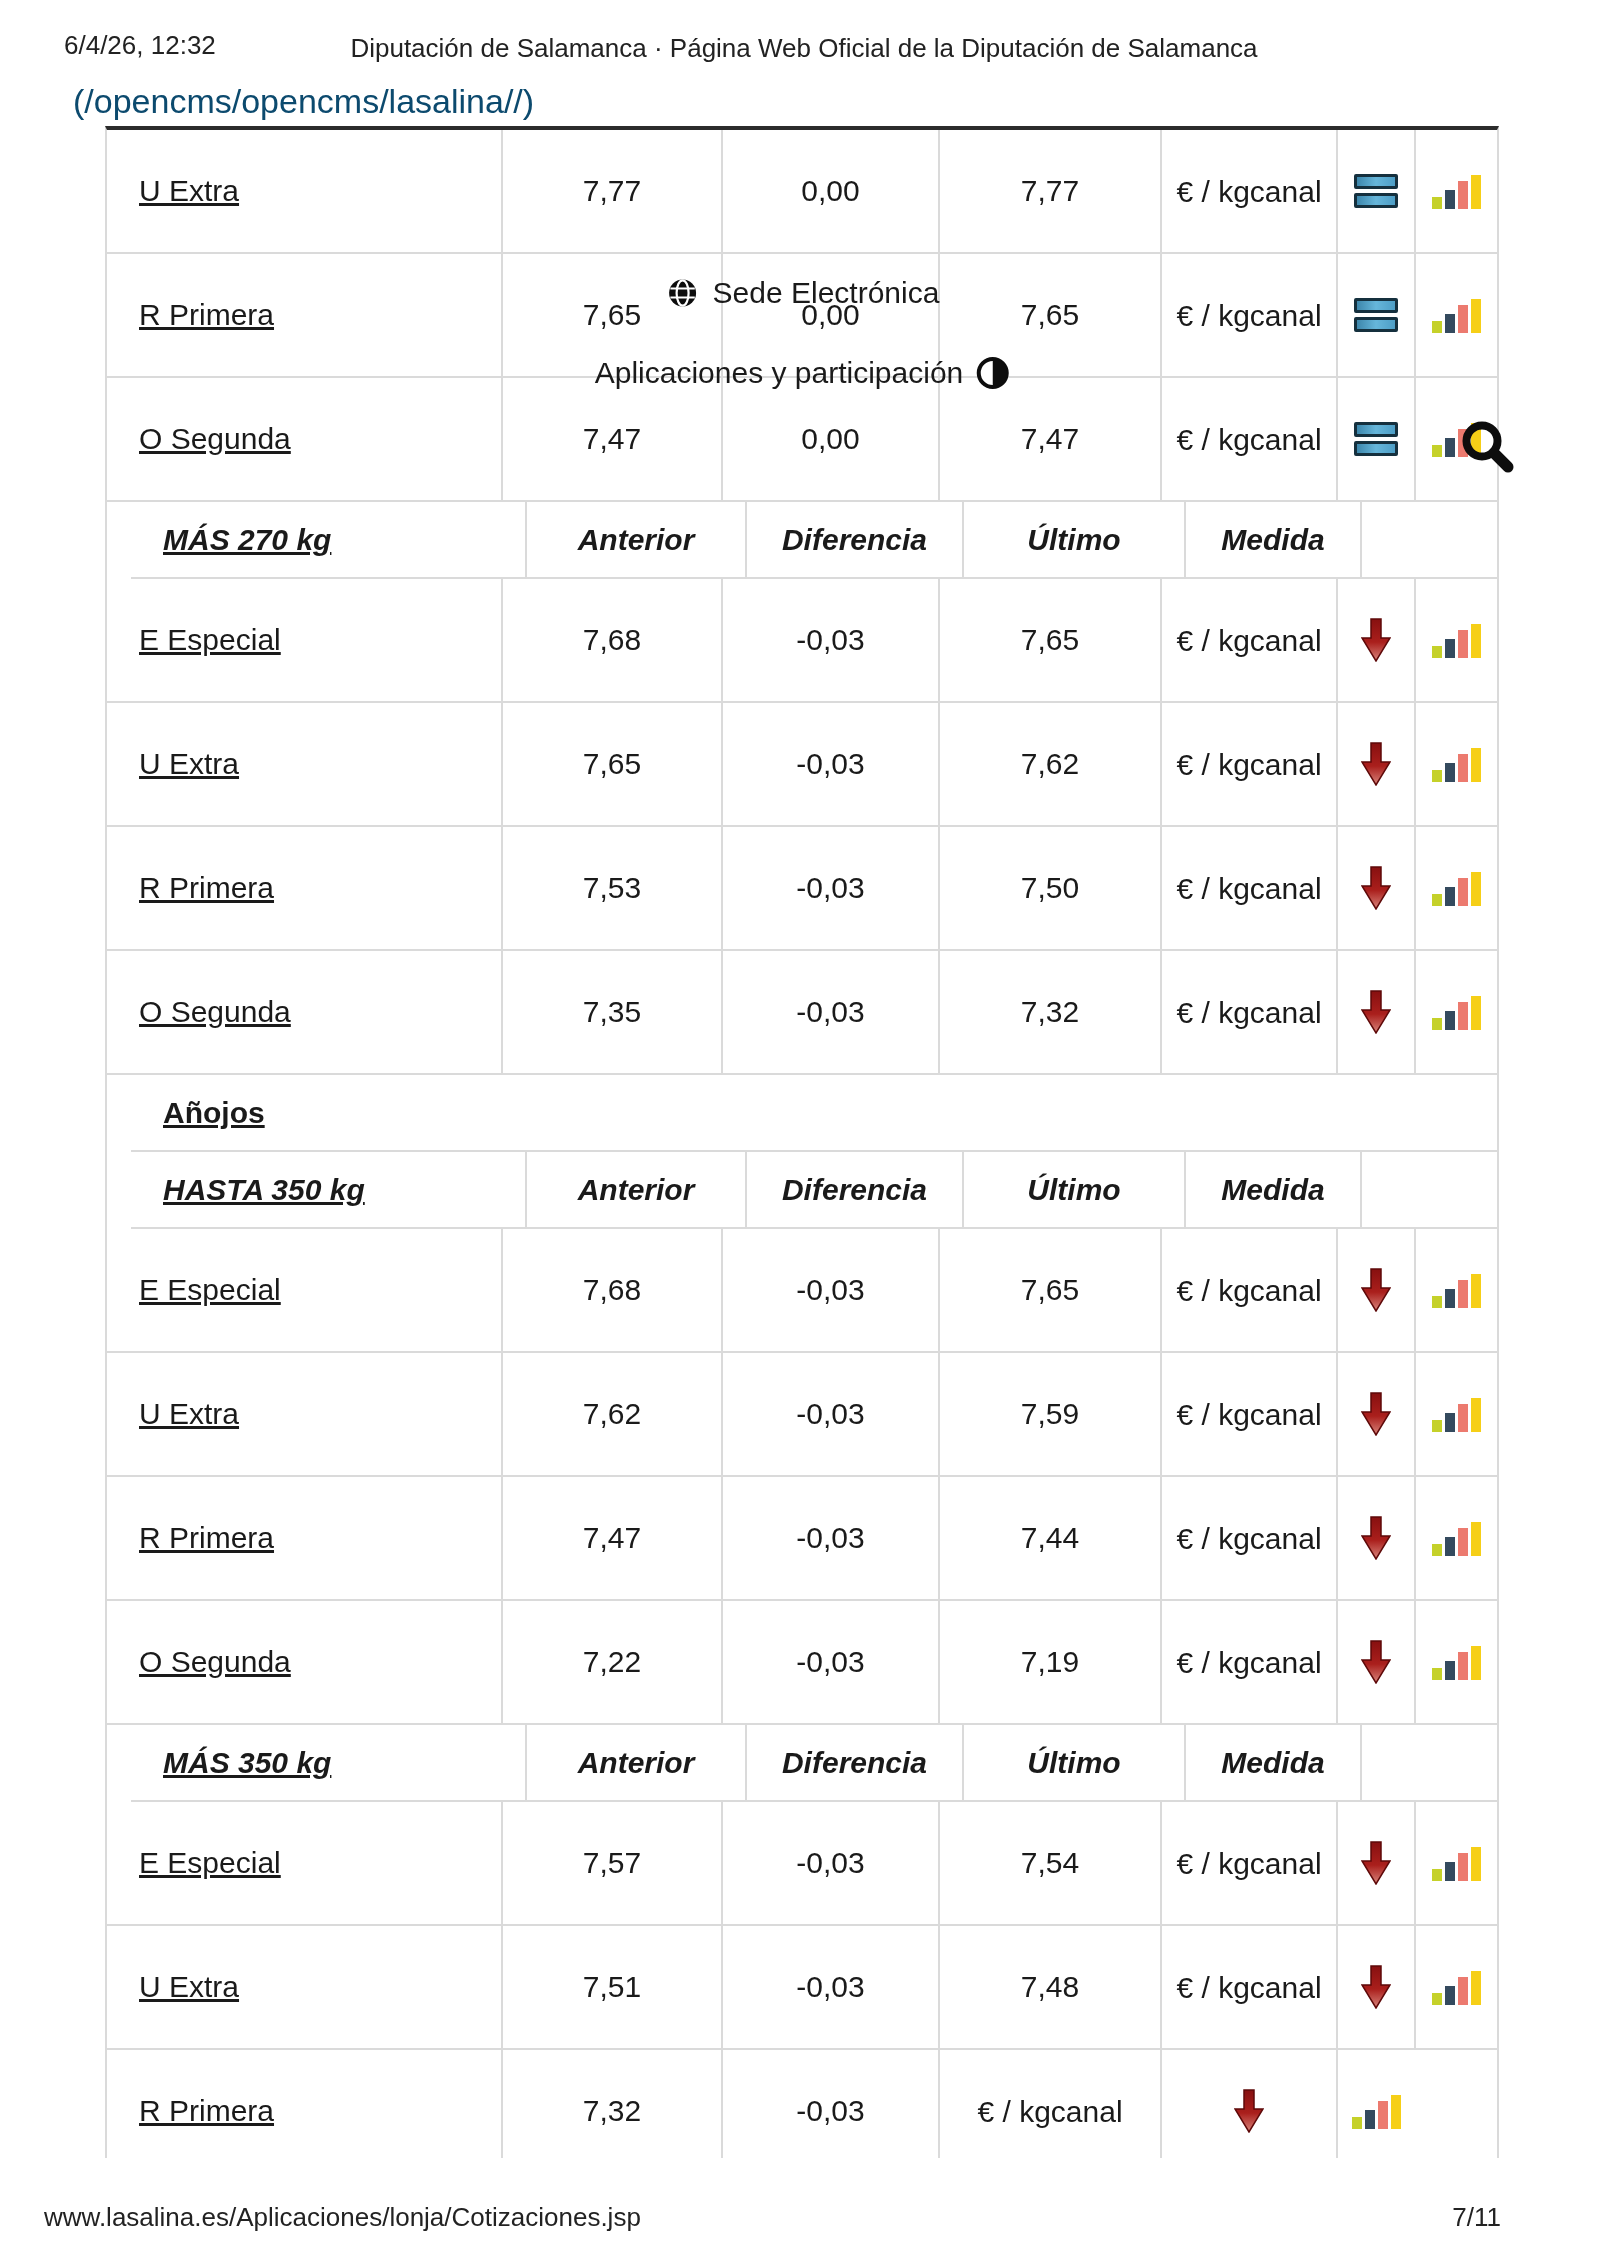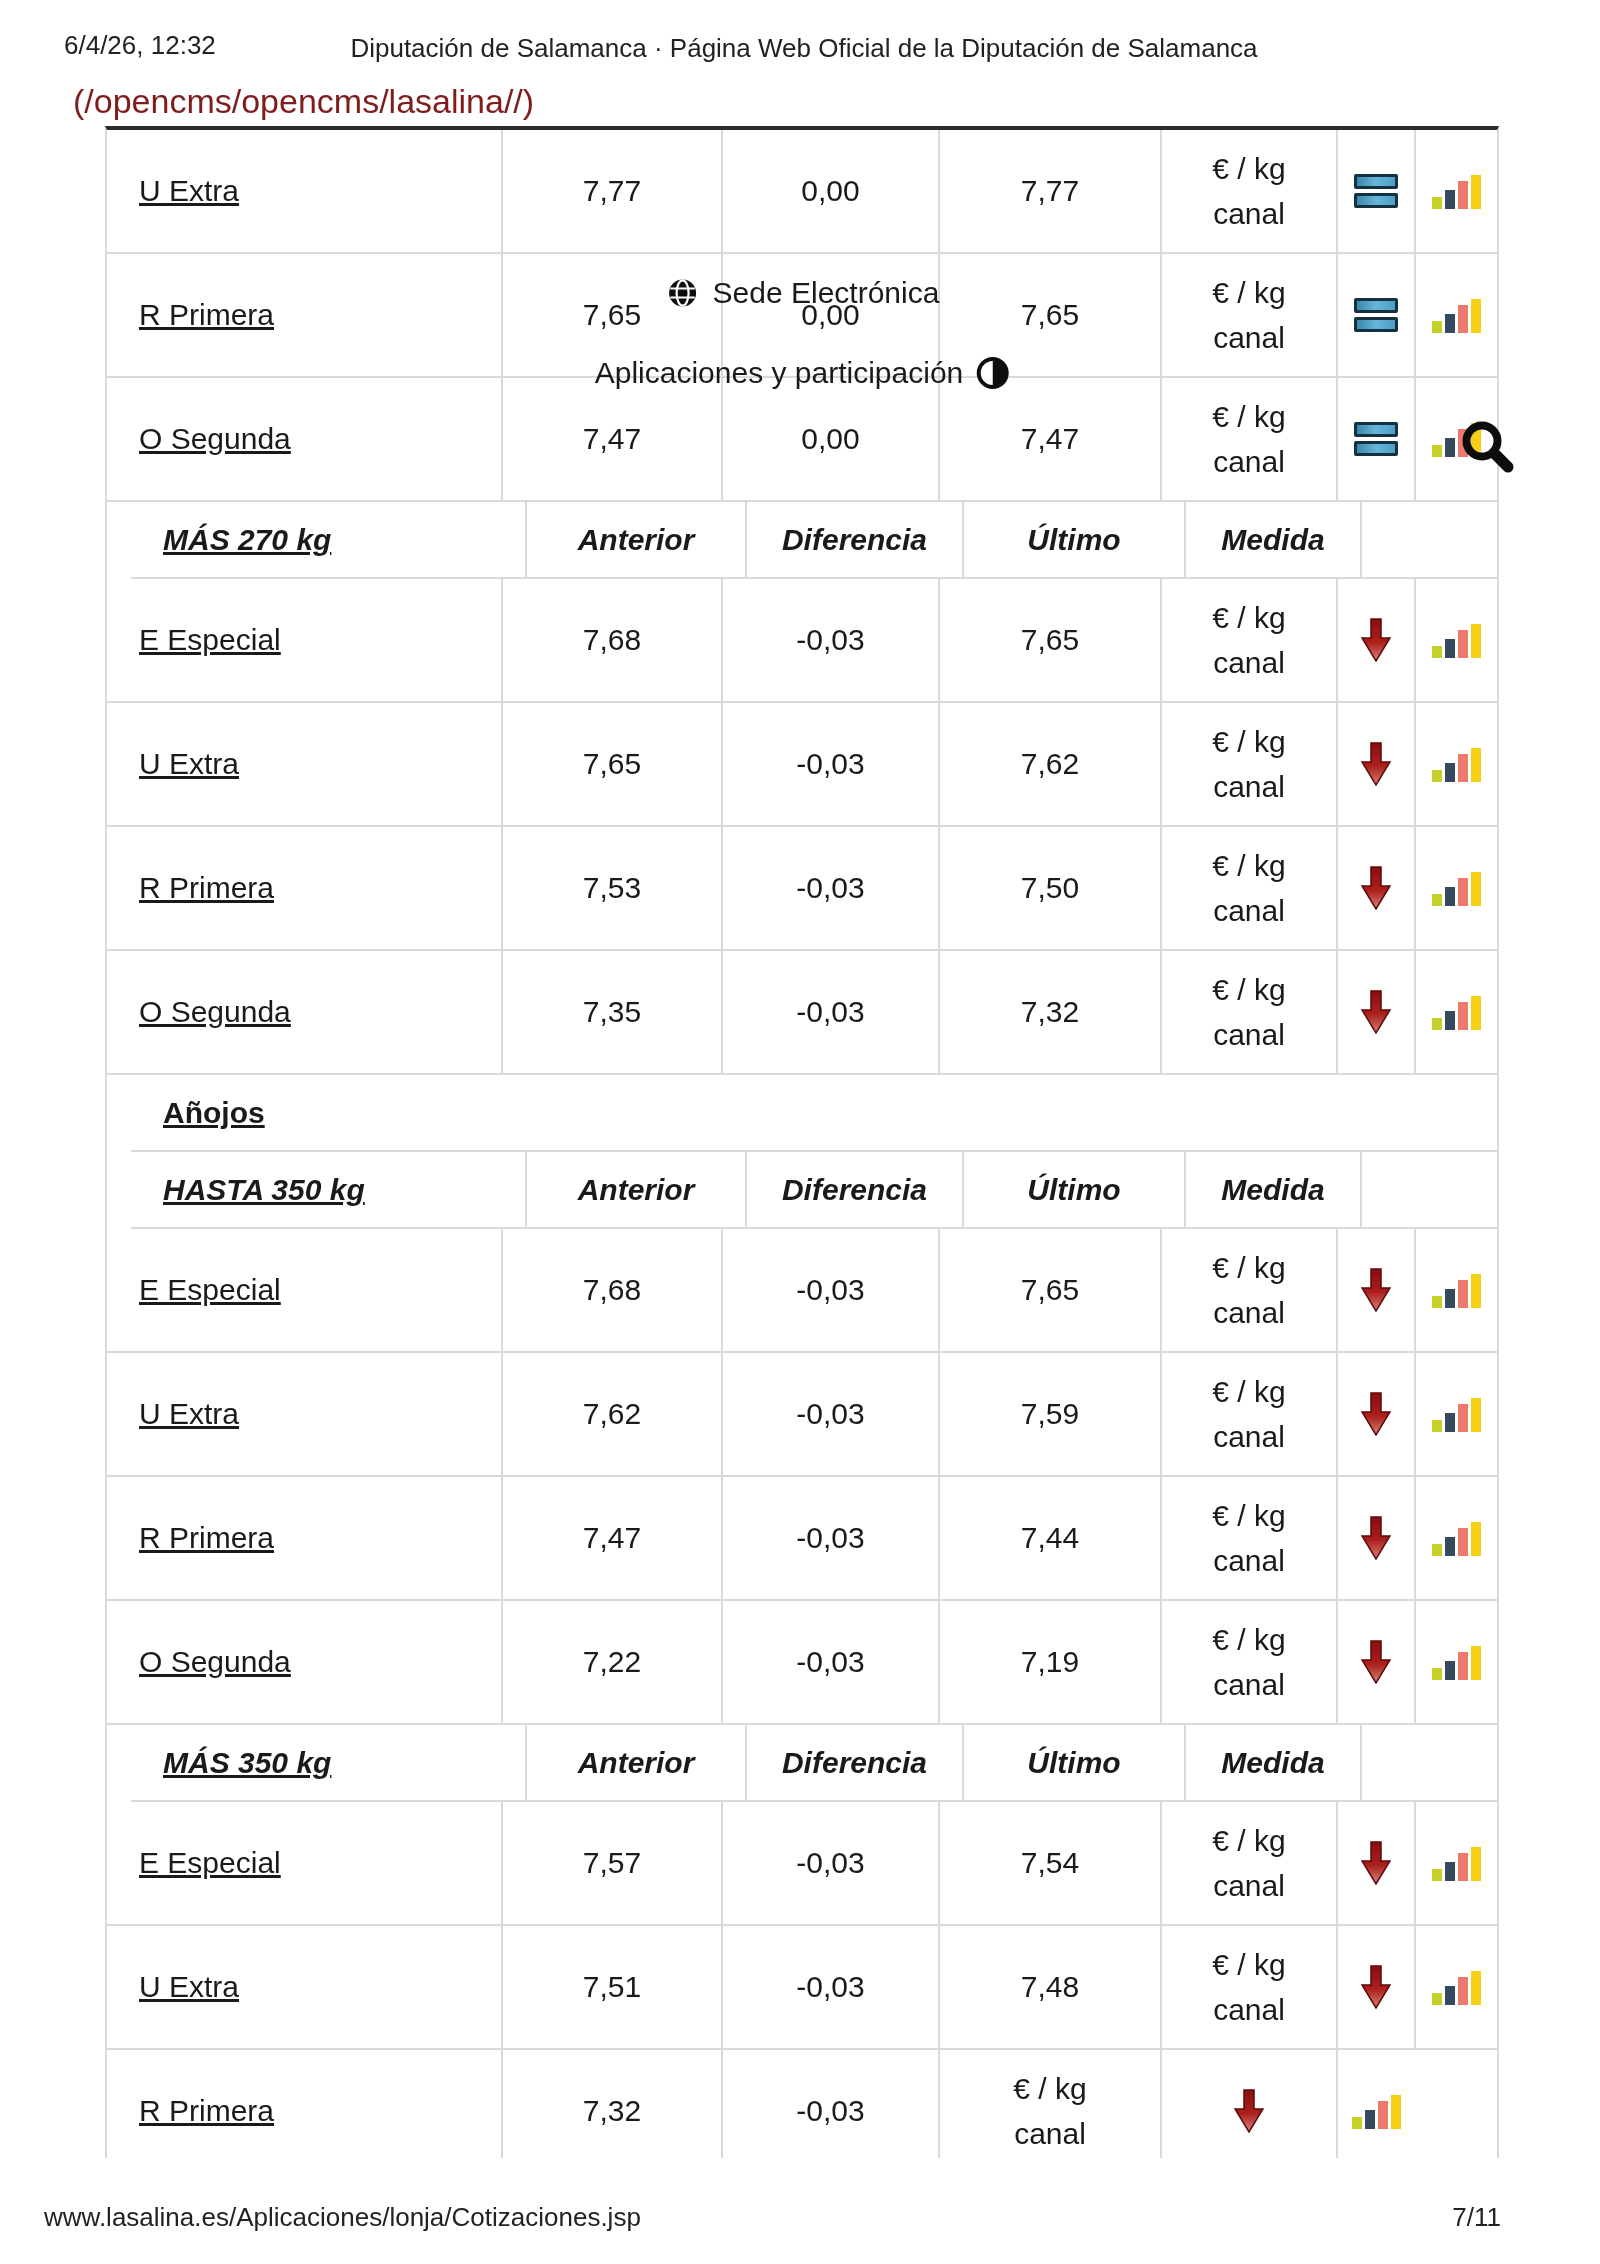--- a/index.html
+++ b/index.html
@@ -4,21 +4,21 @@
 <style>
   html,body{margin:0;padding:0;}
   body{
     width:1600px;height:2264px;position:relative;background:#fff;
     font-family:"Liberation Sans", sans-serif;color:#1a1a1a;overflow:hidden;
   }
   
   .meta{position:absolute;font-size:26px;color:#222;white-space:nowrap;}
   #print-date{left:64px;top:30px;}
   #print-title{left:804px;top:33px;transform:translateX(-50%);}
-  #breadcrumb{left:73px;top:82px;font-size:34px;color:#7f1d1d;text-align:center;}
+  #breadcrumb{left:73px;top:82px;font-size:34px;color:#0c4a6e;text-align:center;}
   #footer-url{left:44px;top:2202px;}
   #page-number{right:99px;top:2202px;}
 
   
   #quotes-table{
     position:absolute;left:105px;top:126px;width:1394px;height:2032px;
     box-sizing:border-box;overflow:hidden;background:#fff;
     border-top:4px solid #2c2c2c;
     border-left:2px solid #dadada;border-right:2px solid #dadada;
   }
@@ -31,21 +31,21 @@
   .cell{
     box-sizing:border-box;border-right:2px solid #dadada;
     display:flex;align-items:center;justify-content:center;
     font-size:30px;color:#1a1a1a;
   }
   .cell:last-child{border-right:none;}
   .cell.label{justify-content:flex-start;padding-left:32px;text-decoration:underline;}
   .trow.header .cell{font-weight:bold;font-style:italic;}
   .trow.section .cell{font-weight:bold;border-right:none;grid-column:1 / -1;}
   .trow.header .cell.iconspan{grid-column:6 / span 2;}
-  .medida{flex-direction:column;line-height:45px;text-align:center;}
+  .medida{flex-direction:row;line-height:45px;text-align:center;}
 
   
   .equal-icon .eq-bar{
     width:44px;height:15px;box-sizing:border-box;border:3px solid #15303e;border-radius:2px;
     background:linear-gradient(90deg,#3d87ac 0%,#66b6da 50%,#4d9ec6 100%);
   }
   .equal-icon .eq-bar + .eq-bar{margin-top:4px;}
 
   
   .overlay{position:absolute;z-index:5;display:flex;align-items:center;white-space:nowrap;}

